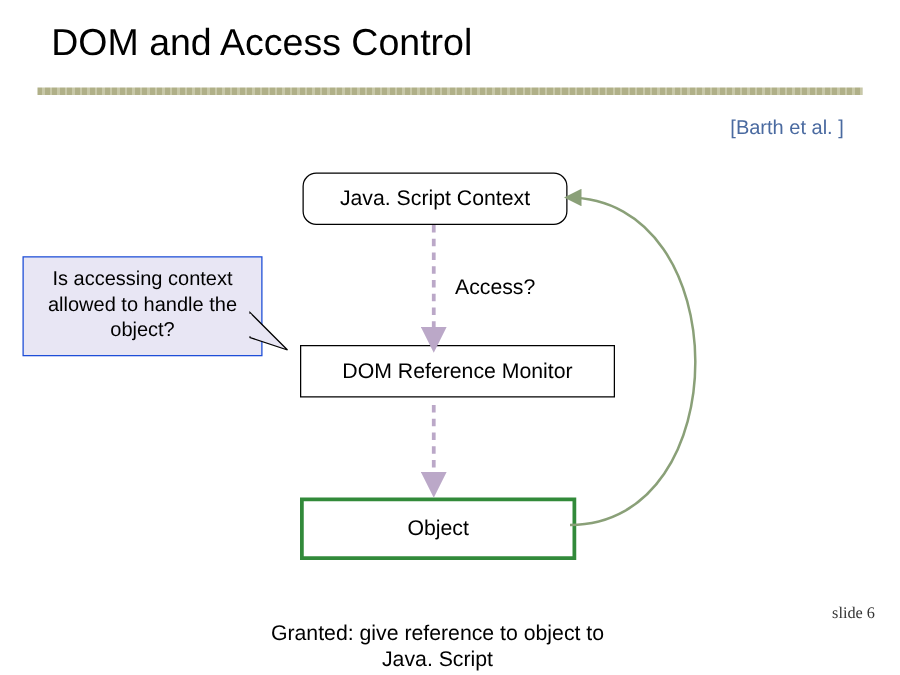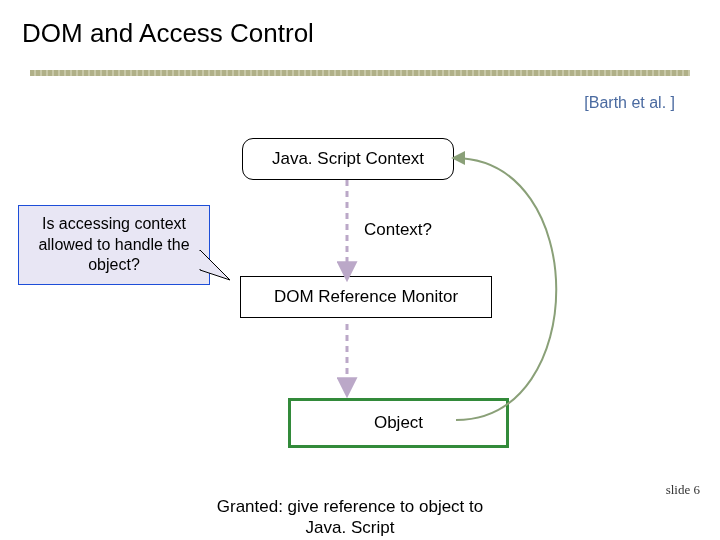--- a/index.html
+++ b/index.html
@@ -7,23 +7,23 @@
     padding: 0;
     width: 720px;
     height: 540px;
     background: #ffffff;
     font-family: Verdana, Arial, sans-serif;
     position: relative;
     overflow: hidden;
   }
   .title {
     position: absolute;
-    left: 22px;
+    left: 41px;
     top: 18px;
-    font-size: 26px;
+    font-size: 30px;
     color: #000;
   }
   .title-underline {
     position: absolute;
     left: 30px;
     top: 70px;
     width: 660px;
     height: 6px;
     background: repeating-linear-gradient(
       90deg,
@@ -53,21 +53,20 @@
     width: 210px; height: 40px; border-radius: 11px;
   }
   .box-monitor {
     left: 222px; top: 276px;
     width: 250px; height: 40px; margin-left: 18px;
   }
   .box-object {
     left: 240px; top: 398px;
     width: 215px; height: 44px;
     border: 3px solid #328a3a;
-    margin-left: 48px;
   }
   .callout-box {
     position: absolute;
     left: 18px; top: 205px;
     width: 182px; height: 70px;
     background: #e8e6f4;
     border: 1px solid #1d4ed8;
     display: flex;
     align-items: center;
     justify-content: center;
@@ -113,21 +112,21 @@
 <div class="citation">[Barth et al. ]</div>
 
 <div class="box box-js">
   <span>Java. Script Context</span>
 </div>
 
 <div class="callout-box">
   <span>Is accessing context allowed to handle the object?</span>
 </div>
 
-<div class="label-access">Context?</div>
+<div class="label-access">Access?</div>
 
 <div class="box box-monitor">
   <span>DOM Reference Monitor</span>
 </div>
 
 <div class="box box-object">
   <span>Object</span>
 </div>
 
 <div class="label-granted">Granted: give reference to object to Java. Script</div>

